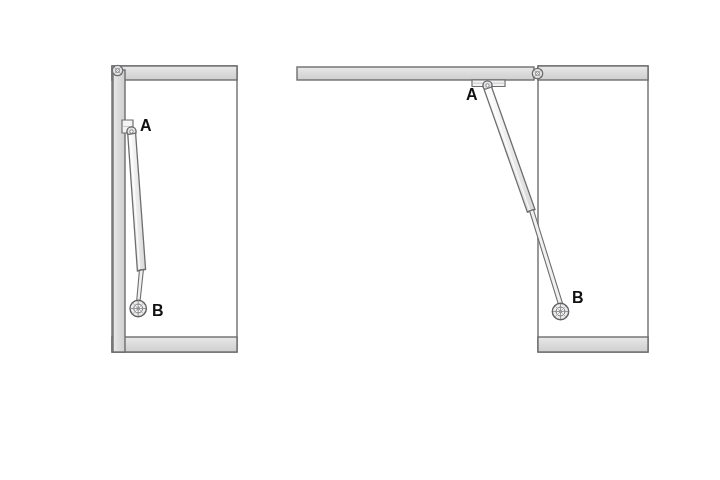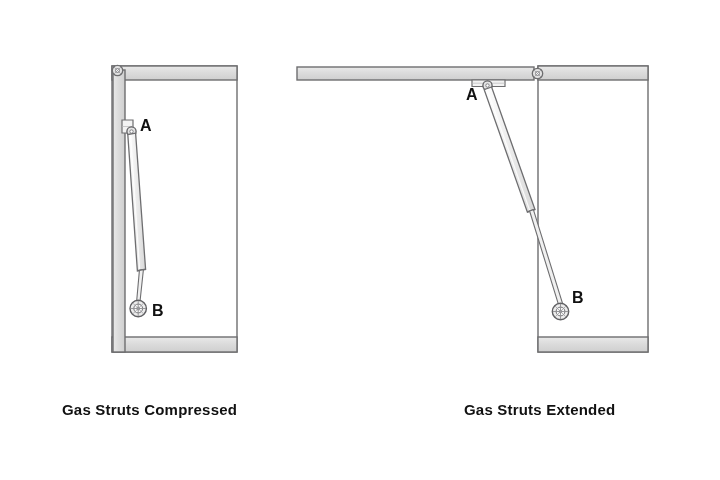--- a/index.html
+++ b/index.html
@@ -182,17 +182,15 @@
   
   <div class="pt-label" id="label-a-left">A</div>
 
   <div class="pt-label" id="label-b-left">B</div>
 
   <div class="pt-label" id="label-a-right">A</div>
 
   <div class="pt-label" id="label-b-right">B</div>
 
   
-  <div class="caption" id="caption-left">Gas Struts Compressed</div>
 
-  <div class="caption" id="caption-right">Gas Struts Extended</div>
 
 </div>
 
 </body></html>

